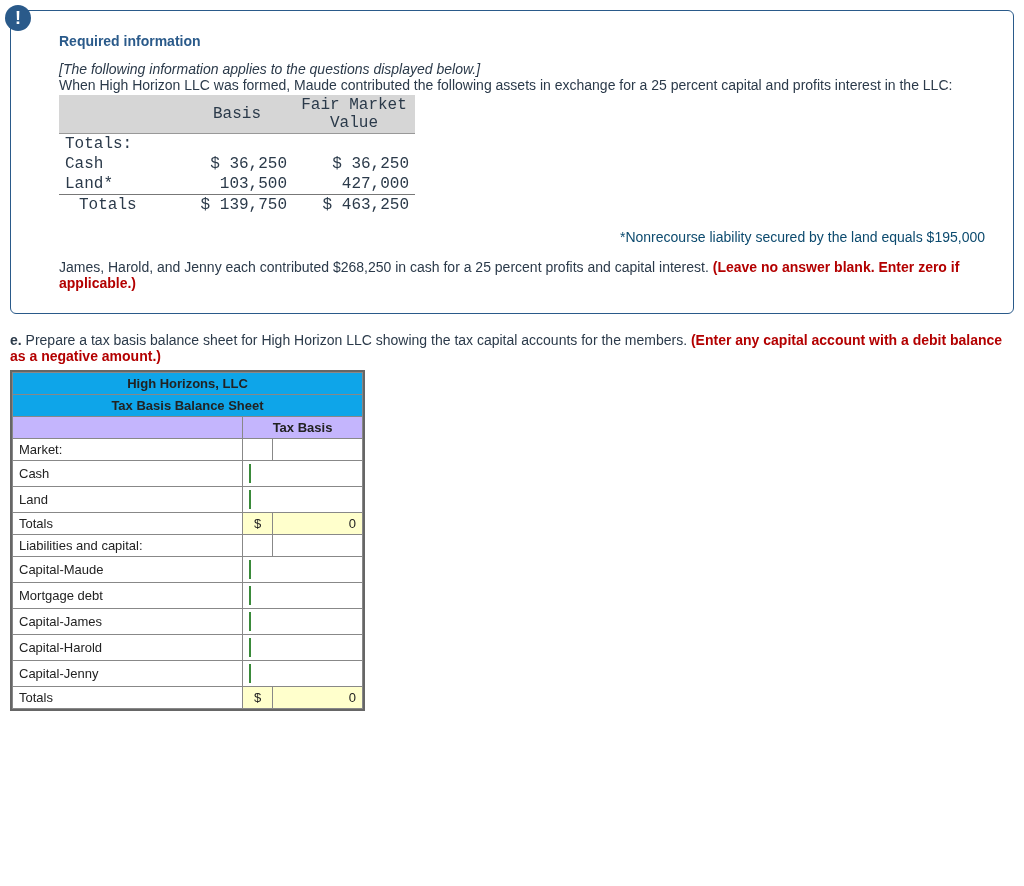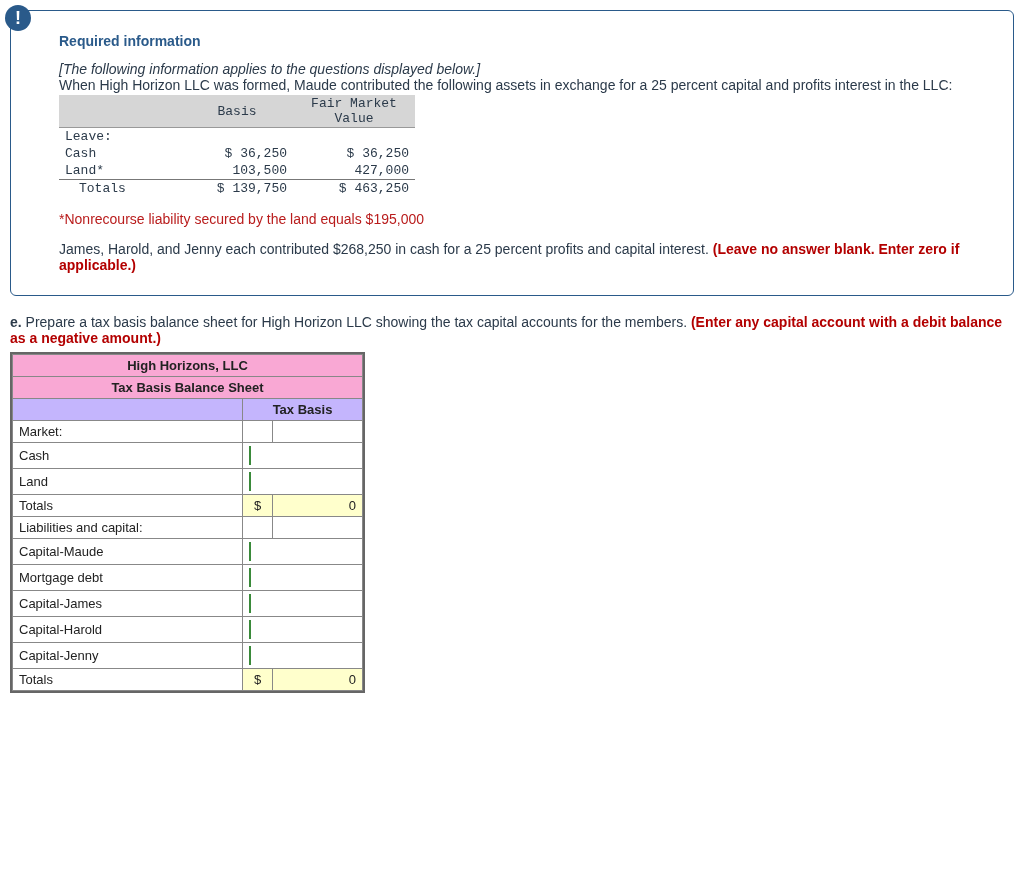--- a/index.html
+++ b/index.html
@@ -42,41 +42,42 @@
   .italic-hint {
     font-style: italic;
     color: #2b3a4a;
   }
   .intro-text {
     color: #2b3a4a;
     margin-bottom: 2px;
   }
   .mono-table {
     font-family: "Courier New", monospace;
-    font-size: 13px;
+    font-size: 16px;
     border-collapse: collapse;
     color: #2b3a4a;
     margin-bottom: 14px;
   }
   .mono-table td, .mono-table th {
     padding: 1px 6px;
     white-space: nowrap;
   }
   .mono-table th {
     background: #d6d6d6;
     font-weight: normal;
     border-bottom: 1px solid #999;
   }
   .mono-table .totals-row td {
     border-top: 1px solid #777;
   }
   .mono-table .num { text-align: right; }
   .footnote {
-    color: #b91c1c;
+    color: #0c4a6e;
     margin-bottom: 14px;
+    text-align: right;
   }
   .last-para {
     color: #2b3a4a;
   }
   .red-bold {
     color: #b30000;
     font-weight: bold;
   }
   .question-text {
     color: #2b3a4a;
@@ -94,21 +95,21 @@
     font-size: 13px;
     color: #222;
   }
   table.balance-sheet th, table.balance-sheet td {
     border: 1px solid #888;
     padding: 3px 6px;
     height: 20px;
     box-sizing: border-box;
   }
   .bs-header {
-    background: #f9a8d4;
+    background: #0ea5e9;
     font-weight: bold;
     text-align: center;
     border: 1px solid #666;
   }
   .bs-colhead {
     background: #c4b5fd;
     font-weight: bold;
     text-align: center;
   }
   .bs-label {
@@ -160,21 +161,21 @@
   <table class="mono-table">
     <tbody>
         <tr>
       <th style="width:110px;"></th>
       <th style="width:100px; text-align:center;">Basis</th>
       <th style="width:110px; text-align:center;">
         <span>Fair Market</span><br><span>Value</span>
       </th>
     </tr>
     <tr>
-          <td>Leave:</td>
+          <td>Totals:</td>
           <td></td>
           <td></td>
         </tr>
     <tr>
       <td>Cash</td>
       <td class="num">$ 36,250</td>
       <td class="num">$ 36,250</td>
     </tr>
     <tr>
       <td>Land*</td>

